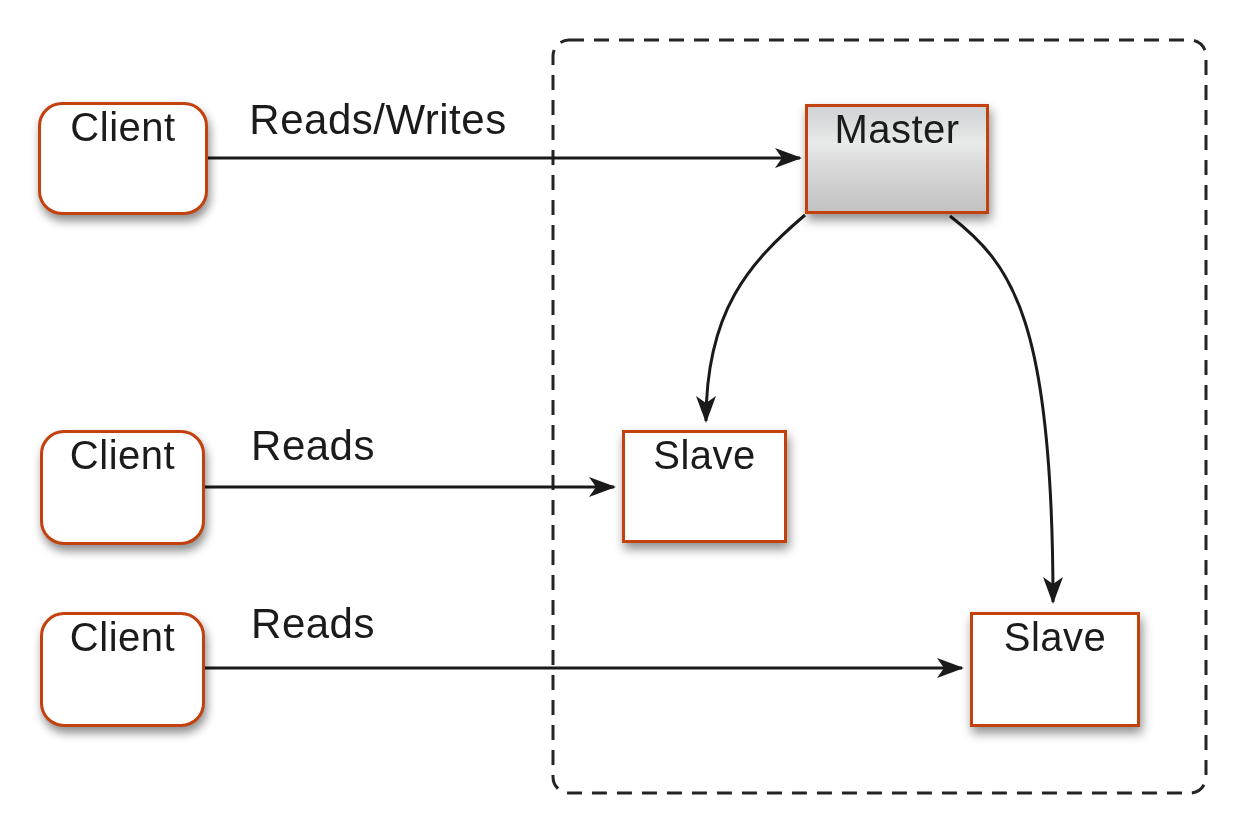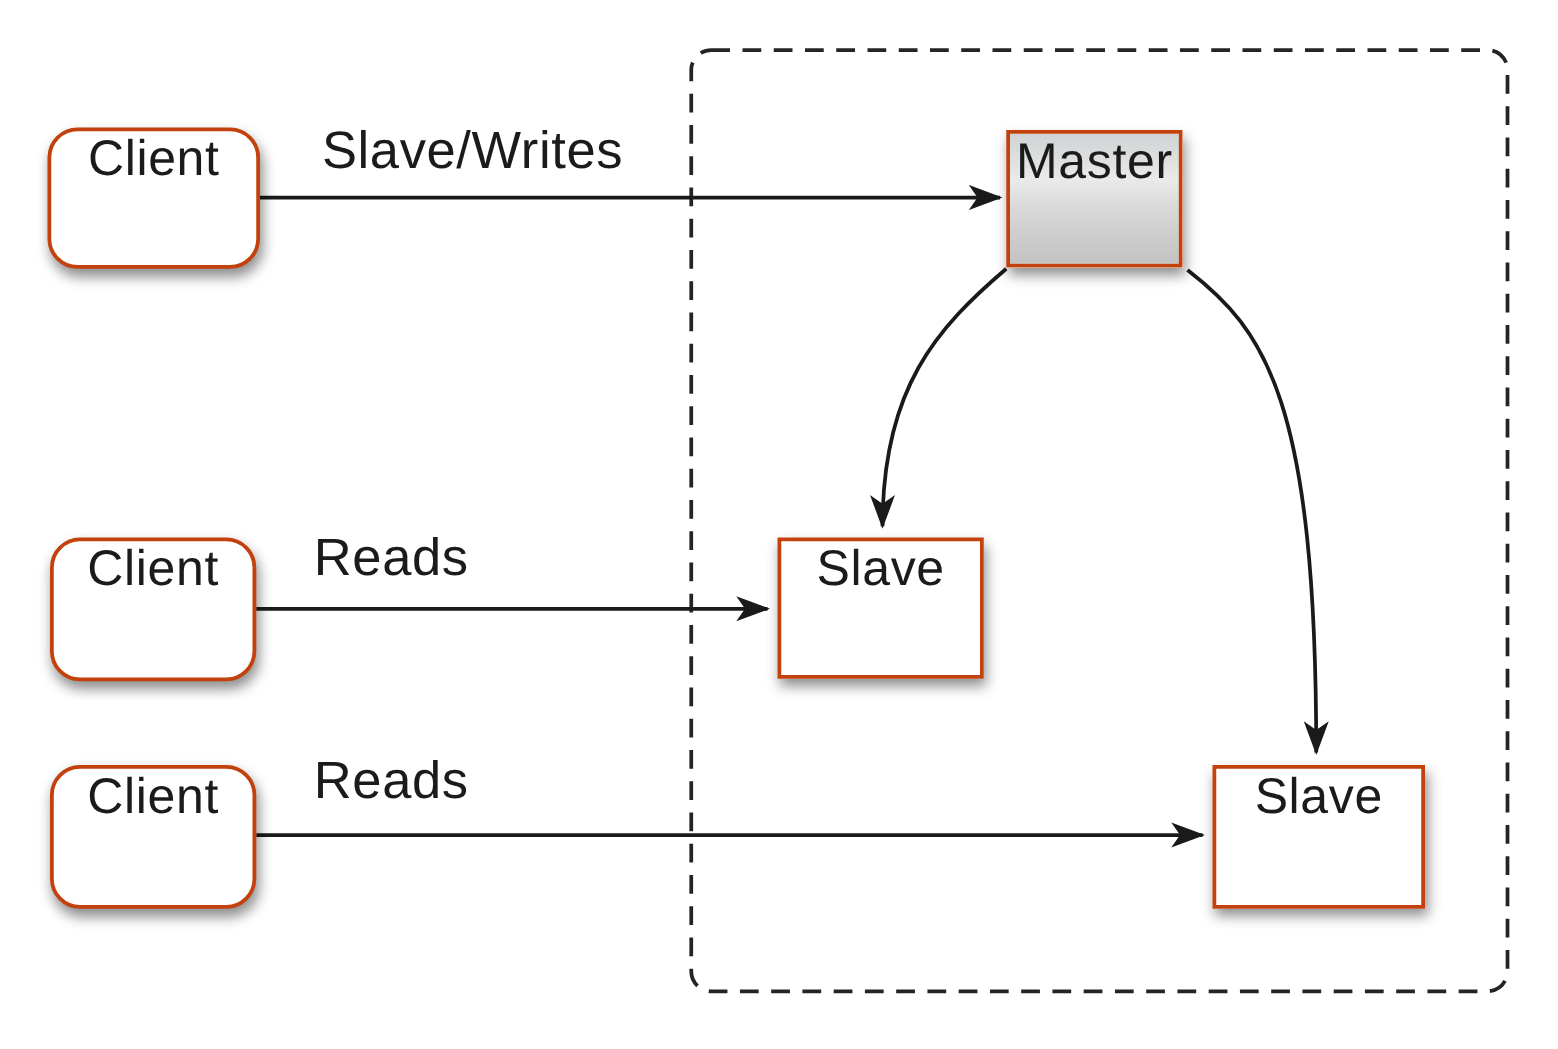--- a/index.html
+++ b/index.html
@@ -44,21 +44,21 @@
     position: absolute;
     transform: translateX(-50%);
     font-size: 42px;
     color: #1b1b1b;
     white-space: nowrap;
     letter-spacing: 0.5px;
   }
   #client1 { left: 38px;  top: 102px; width: 170px; height: 113px; }
   #client2 { left: 40px;  top: 430px; width: 165px; height: 115px; }
   #client3 { left: 40px;  top: 612px; width: 165px; height: 115px; }
-  #master  { left: 805px; top: 104px; width: 141px; height: 110px; }
+  #master  { left: 805px; top: 104px; width: 184px; height: 110px; }
   #slave1  { left: 622px; top: 430px; width: 165px; height: 113px; }
   #slave2  { left: 970px; top: 612px; width: 170px; height: 115px; }
   #label-reads-writes { left: 378px; top: 96px;  }
   #label-reads-1      { left: 313px; top: 422px; }
   #label-reads-2      { left: 313px; top: 600px; }
   #label-replication  { left: 877px; top: 266px; }
 </style>
 </head>
 <body>
 
@@ -96,17 +96,17 @@
   <div id="master" class="node node-master">
     <span>Master</span>
   </div>
   <div id="slave1" class="node">
     <span>Slave</span>
   </div>
   <div id="slave2" class="node">
     <span>Slave</span>
   </div>
 
-  <div id="label-reads-writes" class="edge-label">Slave/Writes</div>
+  <div id="label-reads-writes" class="edge-label">Reads/Writes</div>
   <div id="label-reads-1" class="edge-label">Reads</div>
   <div id="label-reads-2" class="edge-label">Reads</div>
 
 </div>
 
 </body></html>

